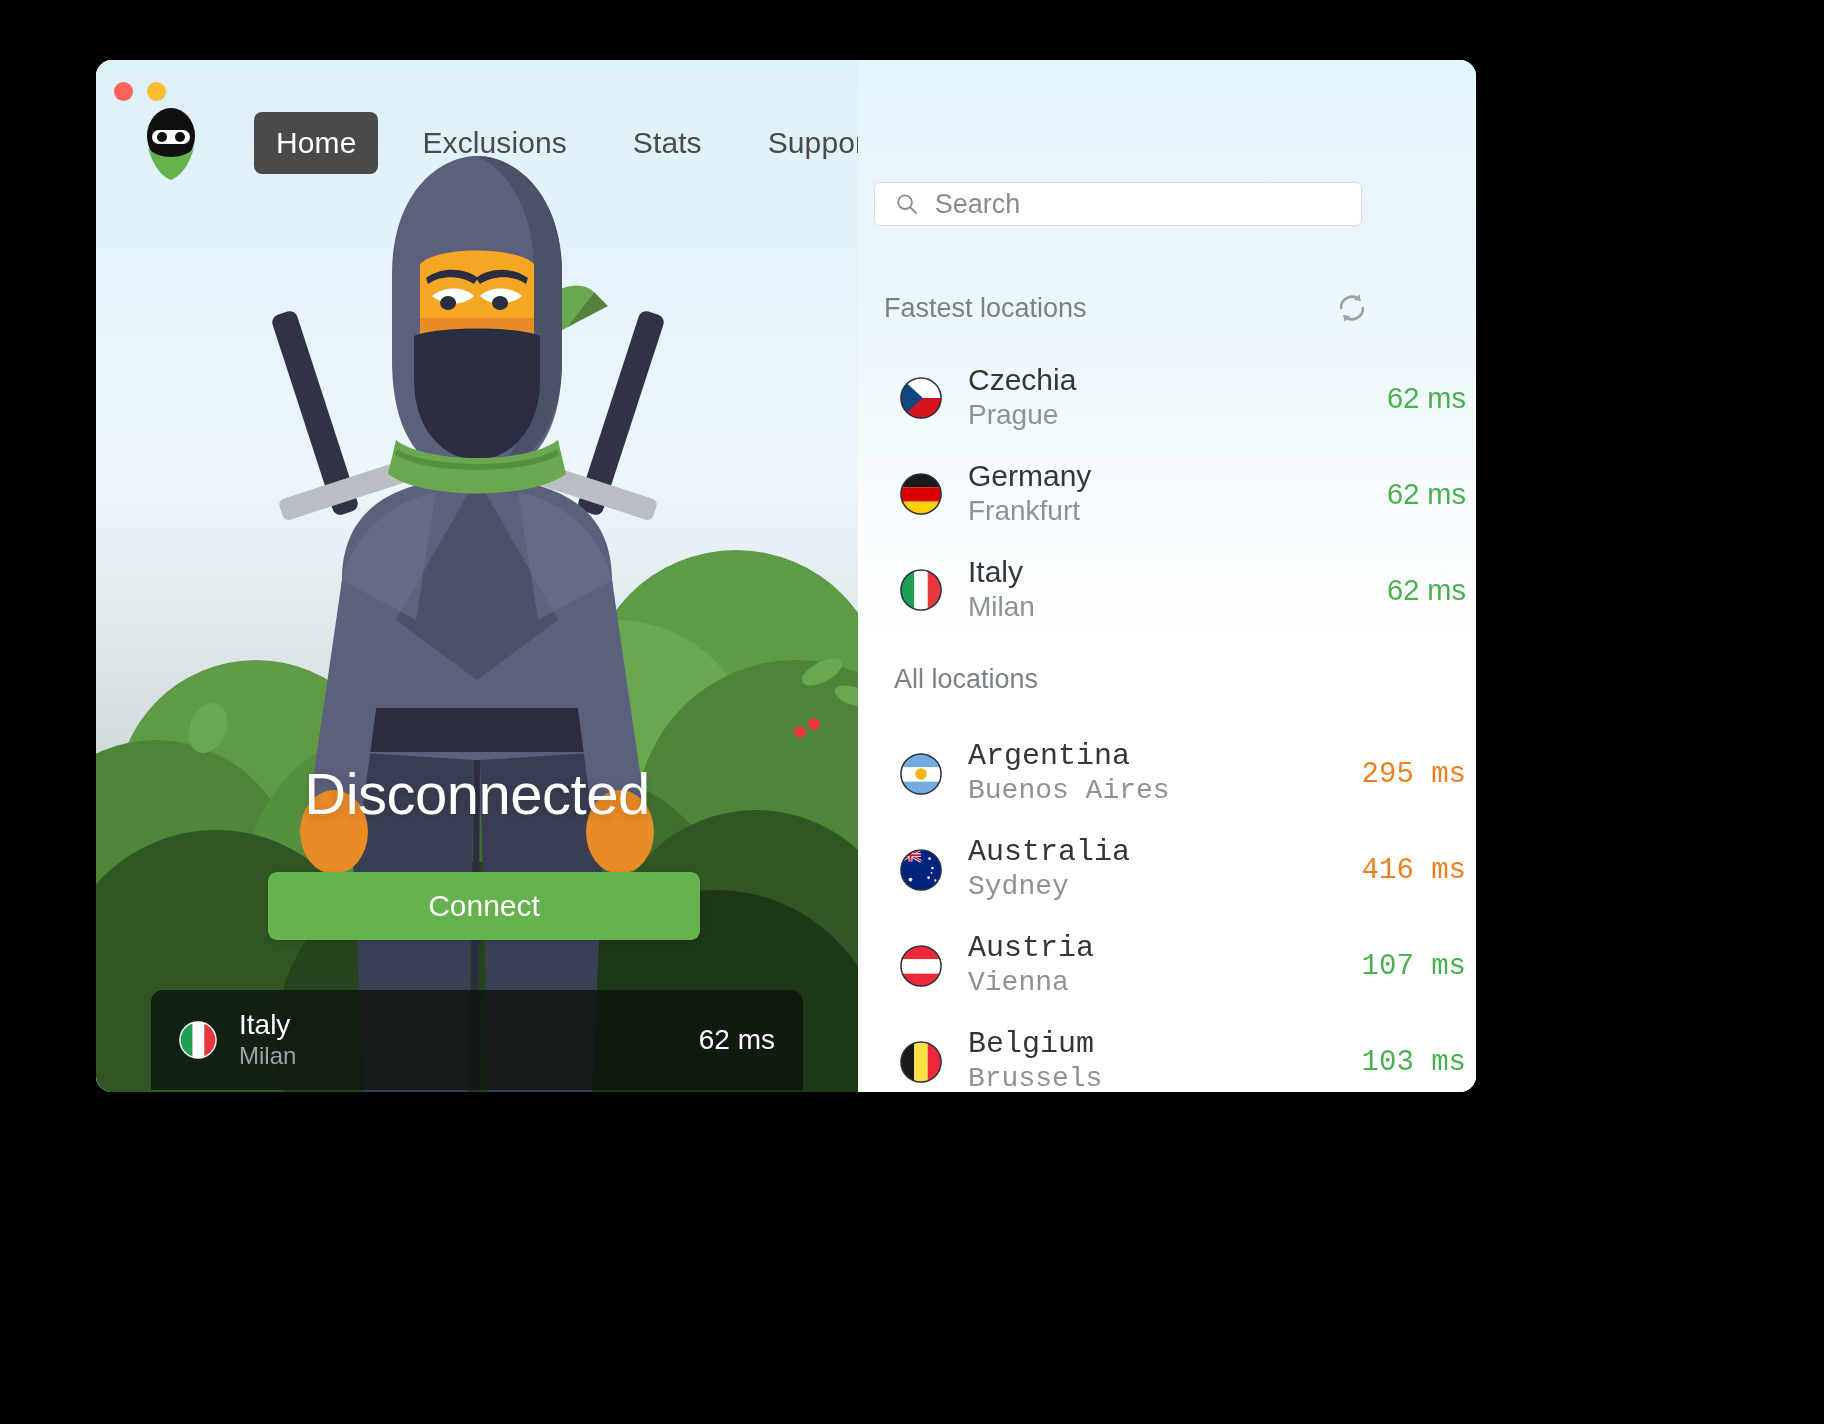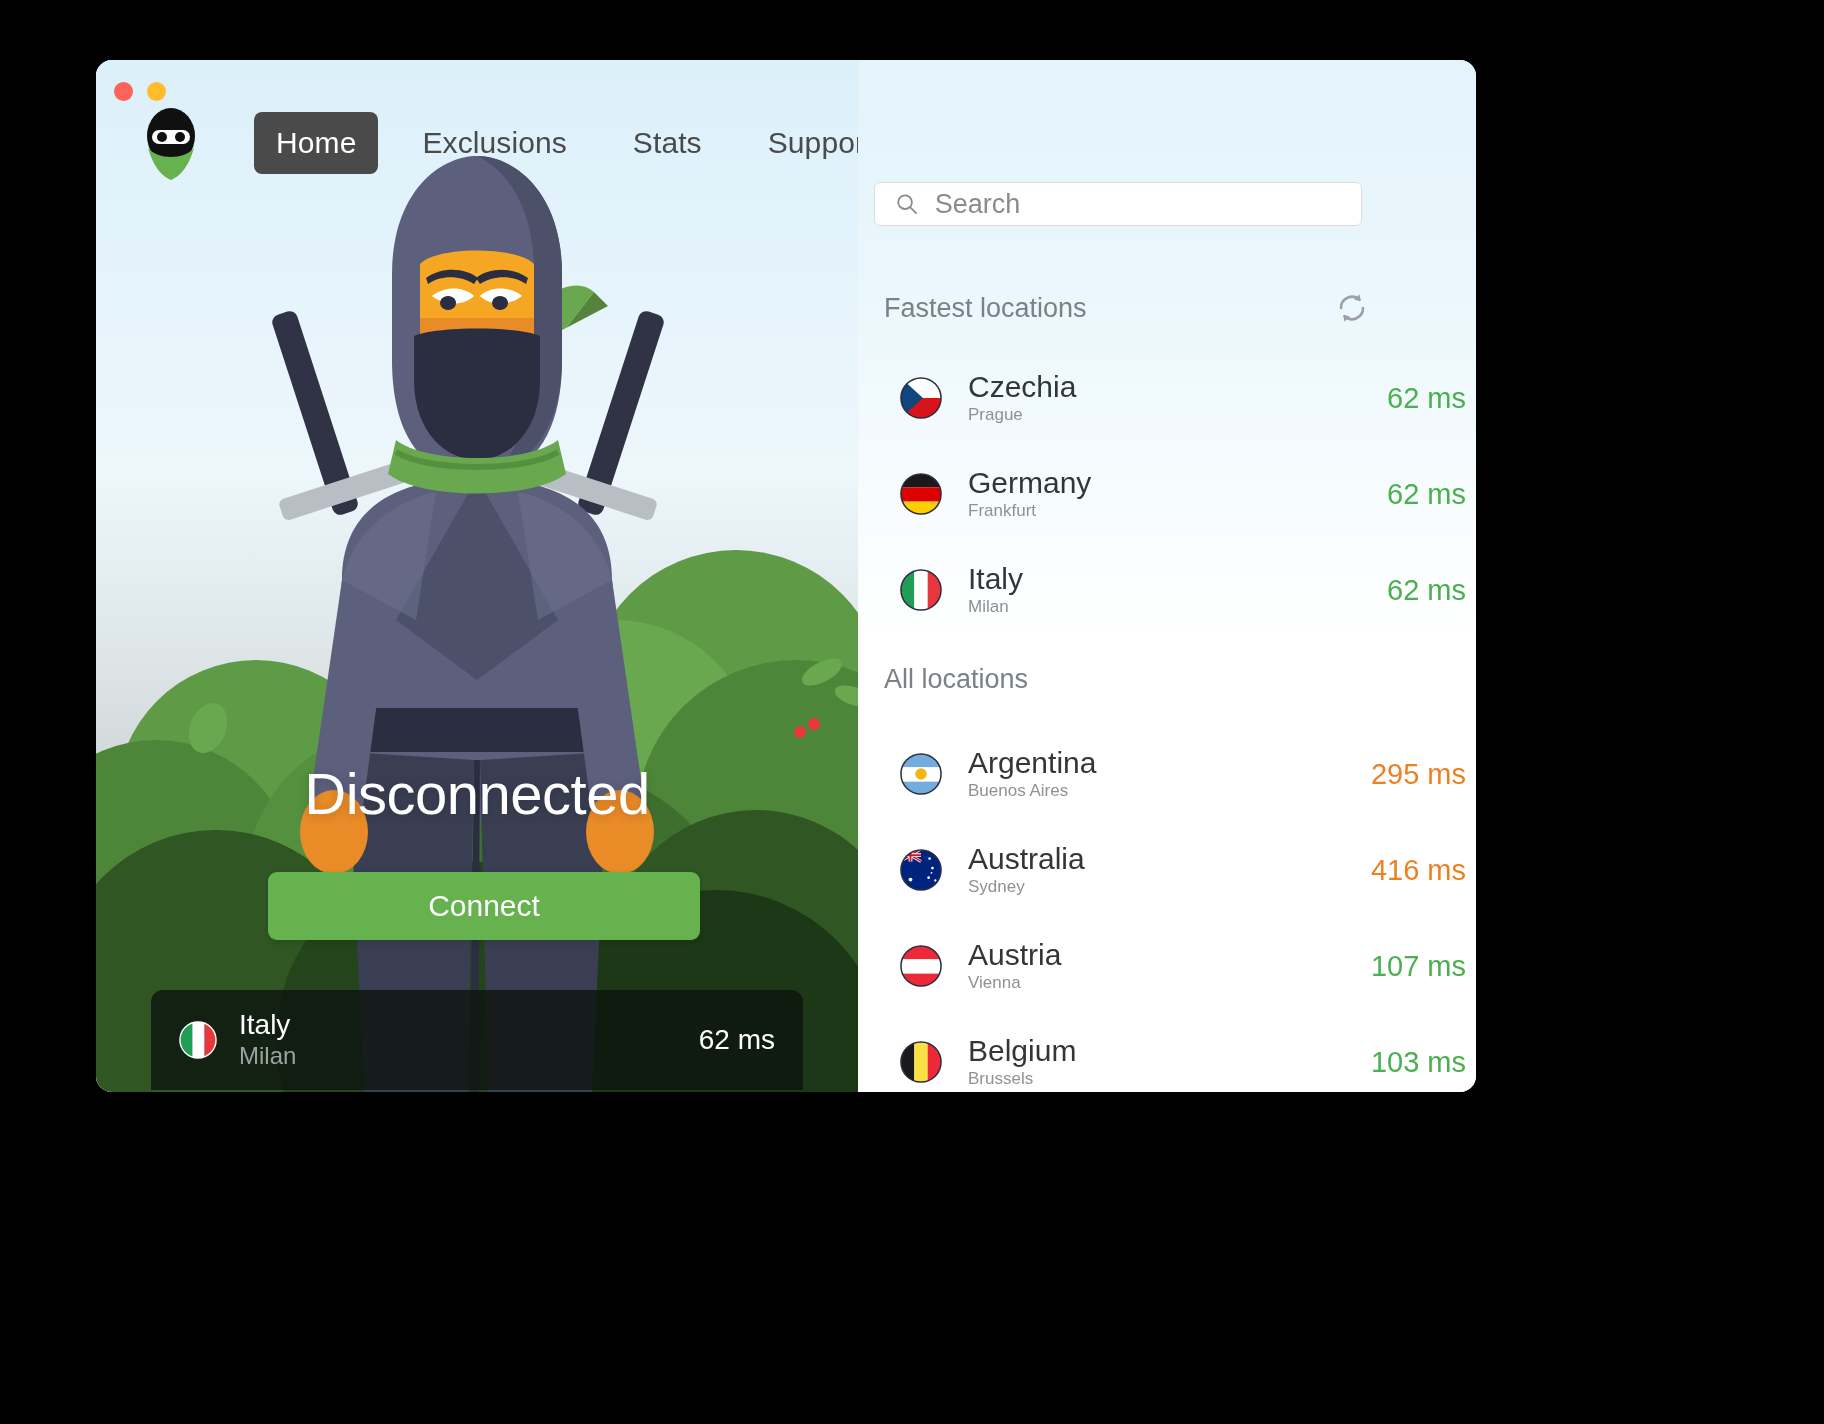--- a/index.html
+++ b/index.html
@@ -116,21 +116,21 @@
   }
 
   .list { position:absolute; left:16px; width:618px; }
   .row {
     display:flex; align-items:center;
     height:96px; padding: 0 26px 0 26px; cursor:pointer;
   }
   .row .flag { width:42px; height:42px; flex:0 0 42px; }
   .row .names { margin-left:26px; }
   .row .country { font-size:30px; color:#333639; line-height:1.15; }
-  .row .city { font-size:17px; color:#8d9296; line-height:1.3; }
+  .row .city { font-size:28px; color:#8d9296; line-height:1.3; }
   .row .ping { margin-left:auto; font-size:29px; }
   .ping.good { color:#4caf50; }
   .ping.bad  { color:#ef8022; }
 </style>
 </head>
 <body>
 
 <div class="window">
 
   <div class="left-panel">
@@ -365,25 +365,25 @@
           <circle cx="22" cy="22" r="21" fill="none" stroke="#2b2e41" stroke-width="1.6"></circle>
         </svg>
         <div class="names">
           <div class="country">Italy</div>
           <div class="city">Milan</div>
         </div>
         <div class="ping good">62 ms</div>
       </div>
     </div>
 
-    <div class="section-head" style="top:604px;">
+    <div class="section-head" style="top:604px;margin-left:10px;">
       <div class="title">All locations</div>
     </div>
 
-    <div class="list" style="top:666px;">
+    <div class="list" style="top:666px;font-family:Liberation Mono, monospace;">
       <div class="row">
         <svg class="flag" viewBox="0 0 44 44">
           <defs>
               <clipPath id="cAr">
                 <circle cx="22" cy="22" r="21"></circle>
               </clipPath>
             </defs>
           <g clip-path="url(#cAr)">
             <rect x="0" y="0" width="44" height="15" fill="#74acdf"></rect>
             <rect x="0" y="15" width="44" height="15" fill="#ffffff"></rect>

